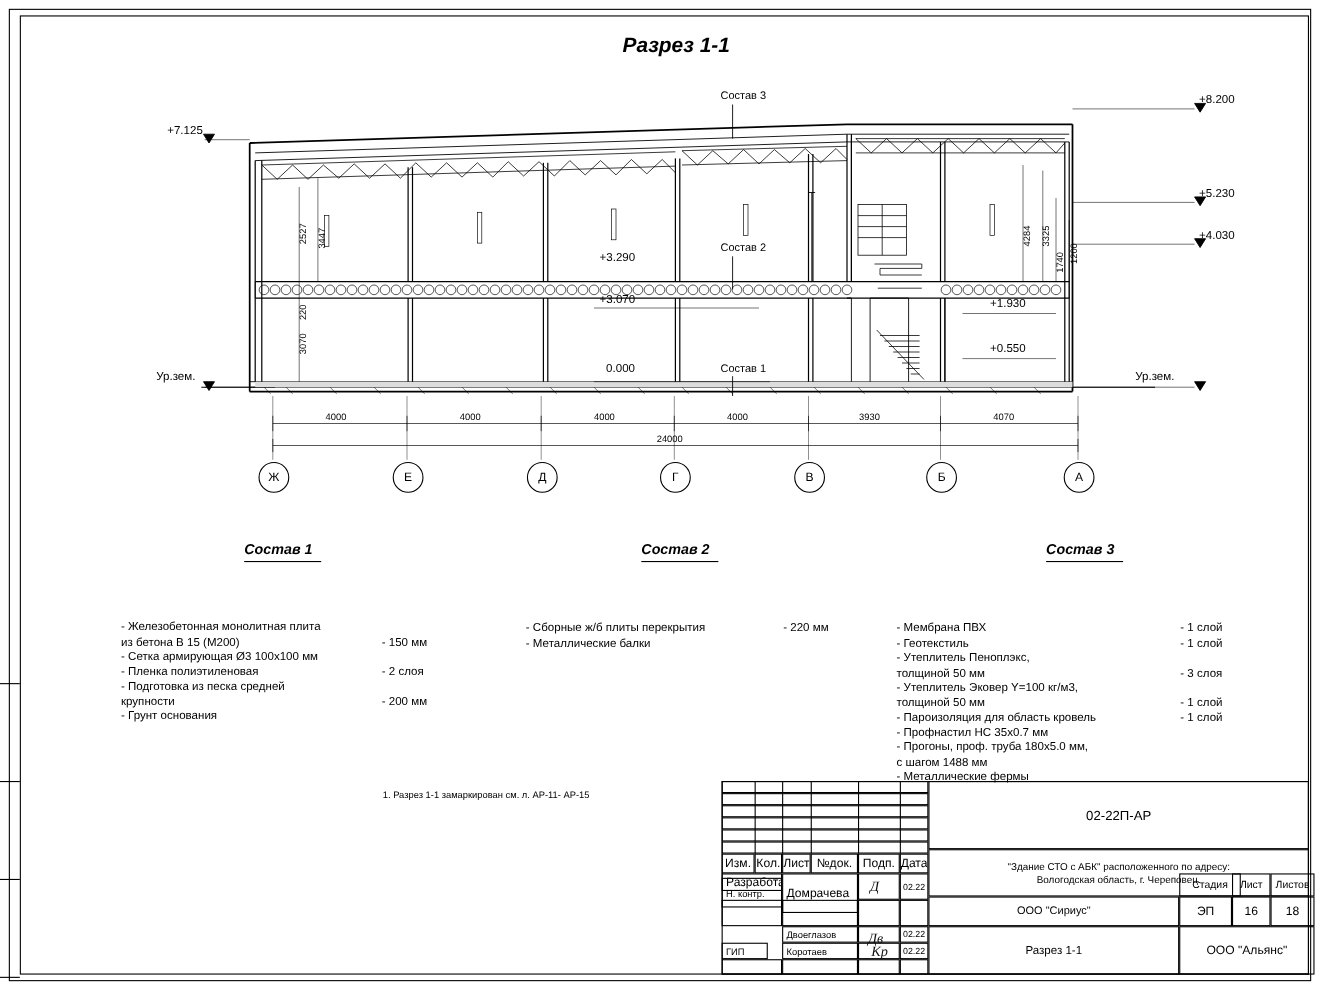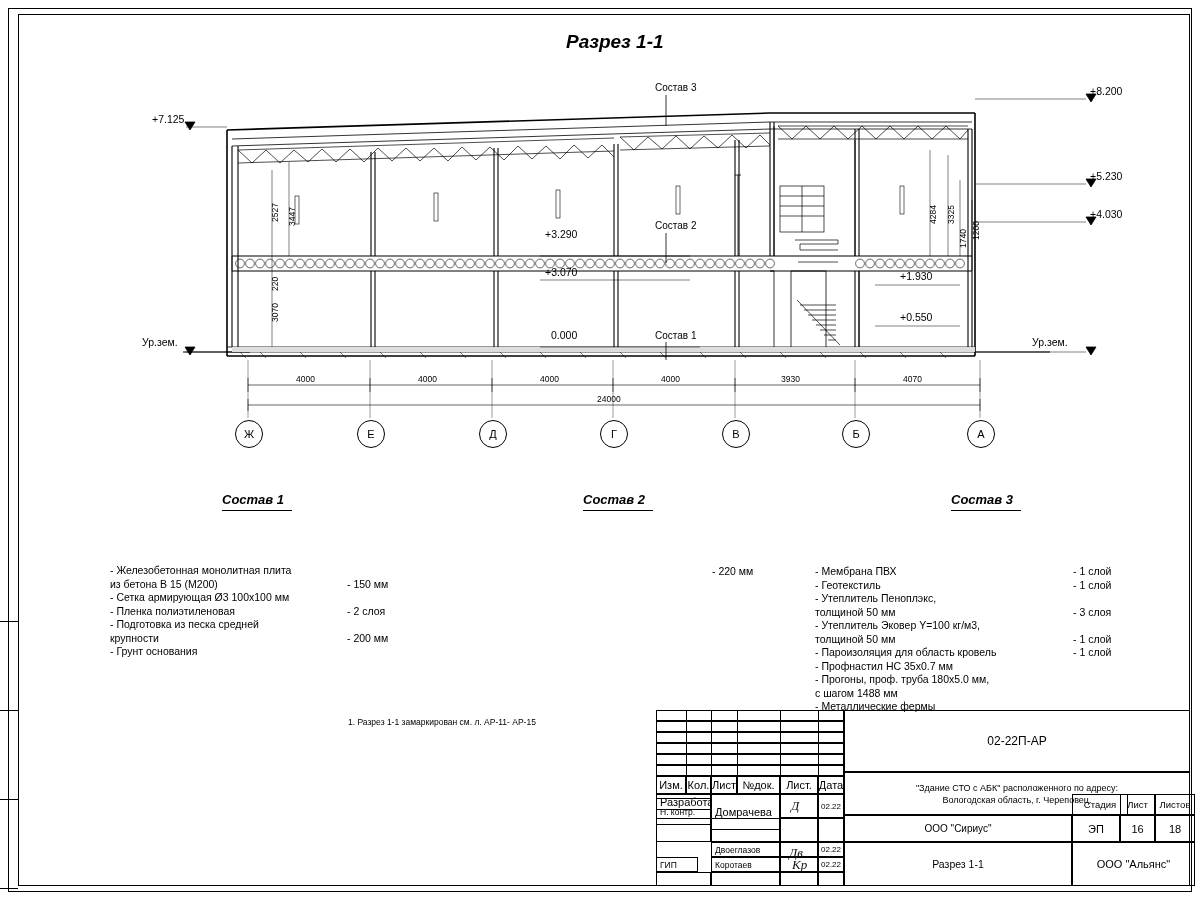--- a/index.html
+++ b/index.html
@@ -419,20 +419,24 @@
     <div>&nbsp;</div>
     <div>- 2 слоя</div>
     <div>&nbsp;</div>
     <div>- 200 мм</div>
     <div>&nbsp;</div>
   </div>
 
   <div class="sec-title" style="left:583px;top:492px;">Состав 2</div>
   <div class="ln" style="left:583px;top:510px;width:70px;height:1px;"></div>
 
+  <div class="spec" style="left:478px;top:537px;">
+    <div>- Сборные ж/б плиты перекрытия</div>
+    <div>- Металлические балки</div>
+  </div>
   <div class="spec" style="left:712px;top:537px;">
     <div>- 220 мм</div>
     <div>&nbsp;</div>
   </div>
 
   <div class="sec-title" style="left:951px;top:492px;">Состав 3</div>
   <div class="ln" style="left:951px;top:510px;width:70px;height:1px;"></div>
 
   <div class="spec" style="left:815px;top:537px;">
     <div>- Мембрана ПВХ</div>
@@ -477,21 +481,21 @@
   <div class="ln" style="left:686px;top:710px;width:1px;height:66px;"></div>
   <div class="ln" style="left:711px;top:710px;width:1px;height:66px;"></div>
   <div class="ln" style="left:737px;top:710px;width:1px;height:66px;"></div>
   <div class="ln" style="left:780px;top:710px;width:1px;height:66px;"></div>
   <div class="ln" style="left:818px;top:710px;width:1px;height:66px;"></div>
 
   <div class="cell" style="left:656px;top:776px;width:30px;height:18px;">Изм.</div>
   <div class="cell" style="left:686px;top:776px;width:25px;height:18px;">Кол.</div>
   <div class="cell" style="left:711px;top:776px;width:26px;height:18px;">Лист</div>
   <div class="cell" style="left:737px;top:776px;width:43px;height:18px;">№док.</div>
-  <div class="cell" style="left:780px;top:776px;width:38px;height:18px;">Лист.</div>
+  <div class="cell" style="left:780px;top:776px;width:38px;height:18px;">Подп.</div>
   <div class="cell" style="left:818px;top:776px;width:26px;height:18px;">Дата</div>
 
   <div class="cell l" style="left:656px;top:794px;width:55px;height:16px;">Разработал</div>
   <div class="cell l" style="left:711px;top:794px;width:69px;height:36px;">Домрачева</div>
   <div class="cell" style="left:780px;top:794px;width:38px;height:24px;"></div>
   <div class="cell" style="left:818px;top:794px;width:26px;height:24px;font-size:8px;">02.22</div>
 
   <div class="cell l" style="left:656px;top:818px;width:55px;height:24px;"></div>
   <div class="cell l" style="left:711px;top:818px;width:69px;height:24px;"></div>
   <div class="cell" style="left:780px;top:818px;width:38px;height:24px;"></div>

